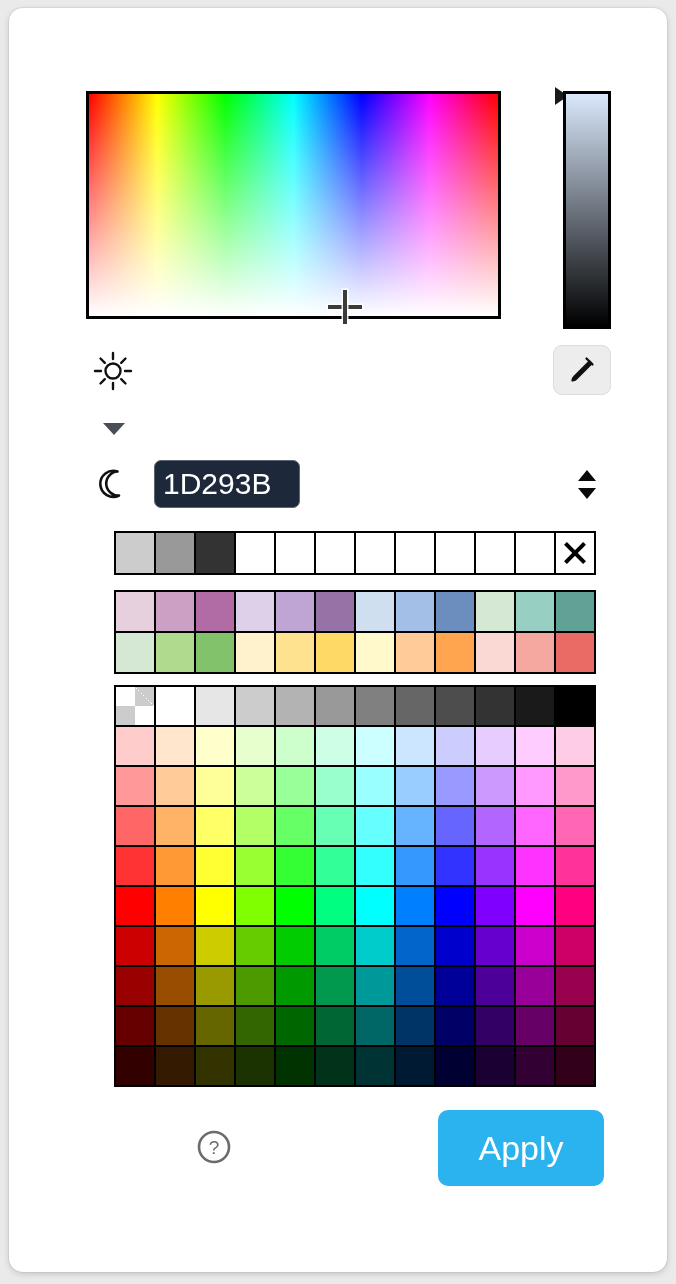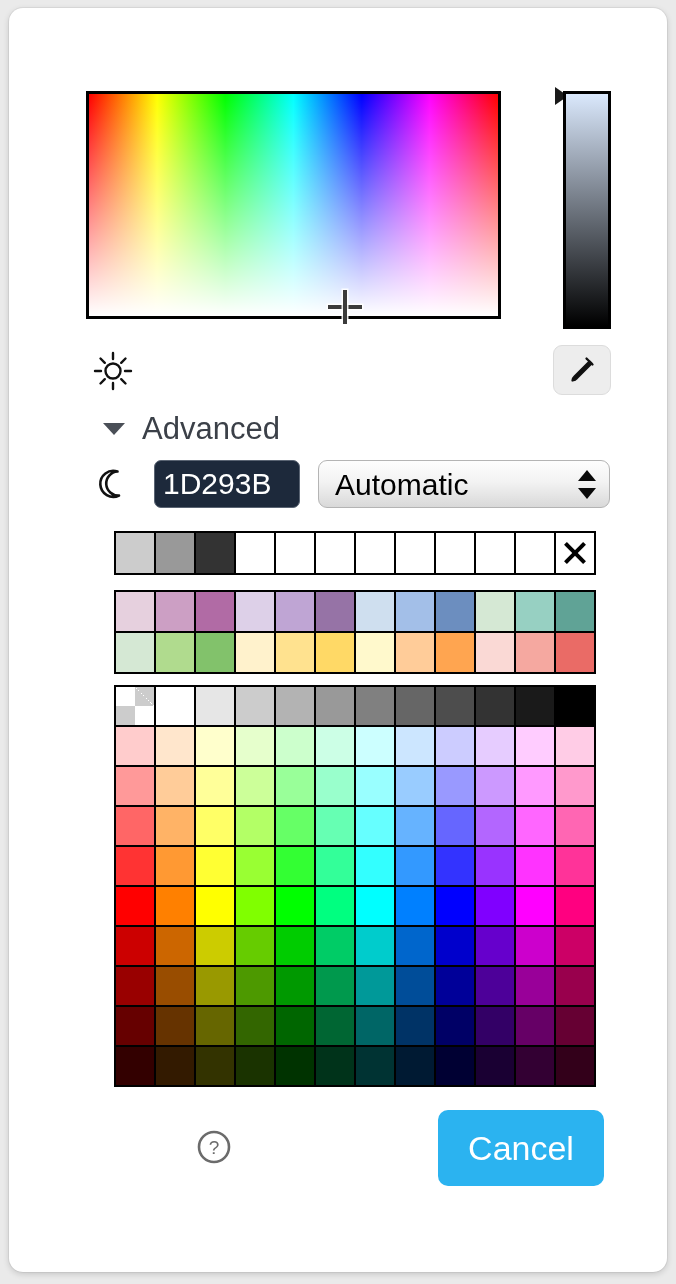--- a/index.html
+++ b/index.html
@@ -371,33 +371,29 @@
             <path d="M20.5 5.5 L26.5 11.5"></path>
             <path d="M23.5 8.5 L12 20 L9 23 L7 25.5 L6.5 27.5 L8.5 27 L11 25 L14 22 L25.5 10.5 Z" fill="#111"></path>
           </g>
         </svg>
       </span>
     </button>
   </div>
 
   <div id="advanced-row">
     <span id="advanced-caret"></span>
-    <span id="advanced-label">Advanced</span>
   </div>
 
   <div id="dark-row">
     <span class="mode-icon">
       <svg width="44" height="44" viewBox="0 0 44 44">
         <path d="M28 30.5 A13 13 0 1 1 26.5 6.5 A10.5 10.5 0 0 0 28 30.5 Z" fill="none" stroke="#111" stroke-width="2.6" stroke-linejoin="round"></path>
       </svg>
     </span>
     <input id="hex-dark" type="text" value="1D293B" style="">
-    <select id="theme-select">
-      <option>Automatic</option>
-    </select>
     <span id="select-arrows">
       <span class="up"></span>
         <span class="down"></span>
     </span>
   </div>
 
   <div id="recent-block" class="swatch-block">
       <div class="swatch" style="background: rgb(204, 204, 204);"></div>
       <div class="swatch" style="background: rgb(153, 153, 153);"></div>
       <div class="swatch" style="background: rgb(51, 51, 51);"></div>
@@ -564,16 +560,16 @@
 
   <div id="footer">
     <button id="help-button">
       <span>
         <svg width="40" height="40" viewBox="0 0 40 40">
           <circle cx="20" cy="20" r="15" fill="none" stroke="#6b6b6b" stroke-width="2.6"></circle>
           <text x="20" y="27" text-anchor="middle" font-family="Liberation Sans, sans-serif" font-size="19" fill="#6b6b6b">?</text>
         </svg>
       </span>
     </button>
-    <button id="apply-button">Cancel</button>
+    <button id="apply-button">Apply</button>
   </div>
 
 </div>
 
 </body></html>

